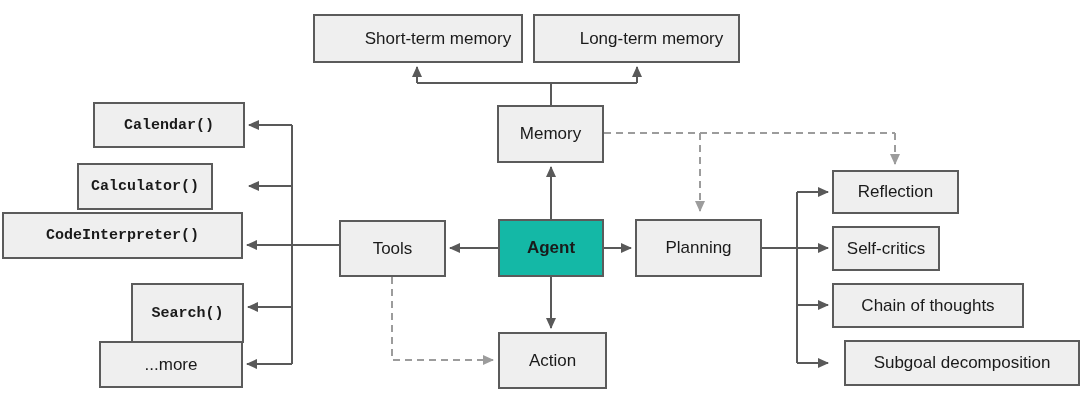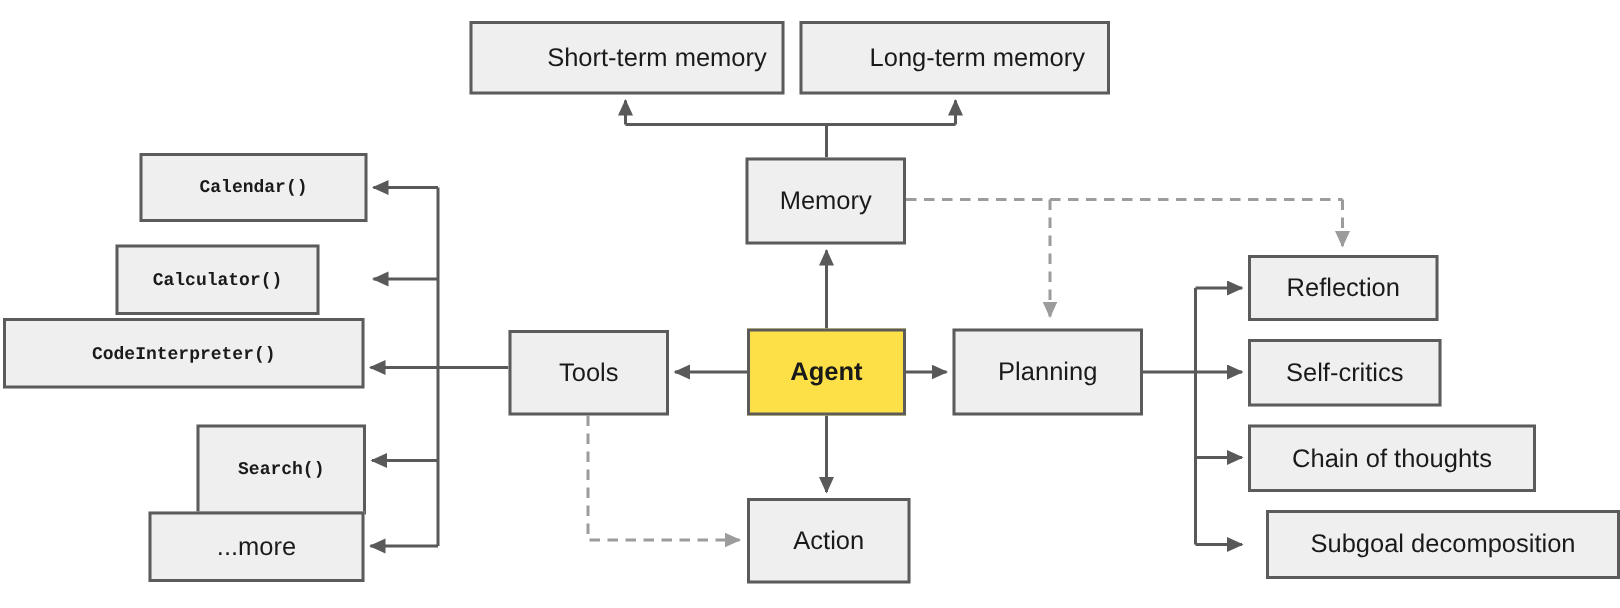--- a/index.html
+++ b/index.html
@@ -18,24 +18,24 @@
     display:flex;
     align-items:center;
     justify-content:center;
     font-size:17px;
     color:#1a1a1a;
     white-space:nowrap;
   }
   .node.mono{
     font-family:"Liberation Mono","DejaVu Sans Mono",monospace;
     font-weight:bold;
-    font-size:12px;
+    font-size:15px;
   }
   .node.accent{
-    background:#fde047;
+    background:#14b8a6;
     font-weight:bold;
   }
   #edges{
     position:absolute;
     left:0;top:0;
     pointer-events:none;
   }
   .edge-solid{stroke:#595959;stroke-width:2;fill:none;}
   .edge-dashed{stroke:#9c9c9c;stroke-width:2;fill:none;stroke-dasharray:7 5;}
 </style>
@@ -95,17 +95,17 @@
   <div class="node" style="left:339px;top:220px;width:107px;height:57px;">Tools</div>
   <div class="node" style="left:635px;top:219px;width:127px;height:58px;text-align:right;">Planning</div>
 
   <div class="node mono" style="left:93px;top:102px;width:152px;height:46px;">Calendar()</div>
   <div class="node mono" style="left:77px;top:163px;width:136px;height:47px;">Calculator()</div>
   <div class="node mono" style="left:2px;top:212px;width:241px;height:47px;">CodeInterpreter()</div>
   <div class="node mono" style="left:131px;top:283px;width:113px;height:60px;">Search()</div>
   <div class="node" style="left:99px;top:341px;width:144px;height:47px;">...more</div>
 
   <div class="node" style="left:832px;top:170px;width:127px;height:44px;">Reflection</div>
-  <div class="node" style="left:832px;top:226px;width:129px;height:45px;">Self-critics</div>
+  <div class="node" style="left:832px;top:226px;width:108px;height:45px;">Self-critics</div>
   <div class="node" style="left:832px;top:283px;width:192px;height:45px;">Chain of thoughts</div>
   <div class="node" style="left:832px;top:340px;width:236px;height:46px;margin-left:12px;">Subgoal decomposition</div>
 
 </div>
 
 </body></html>

